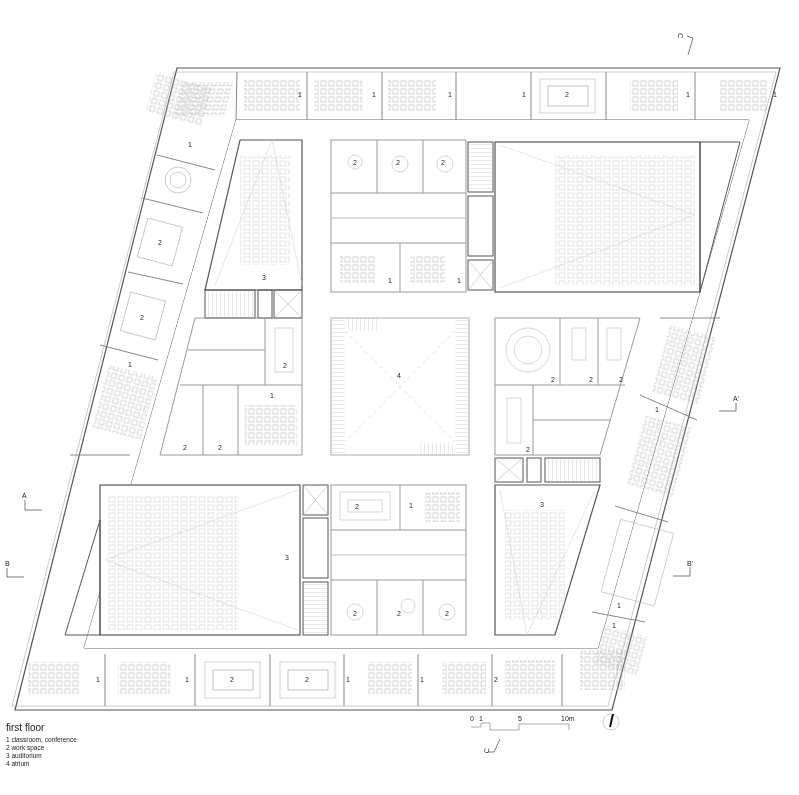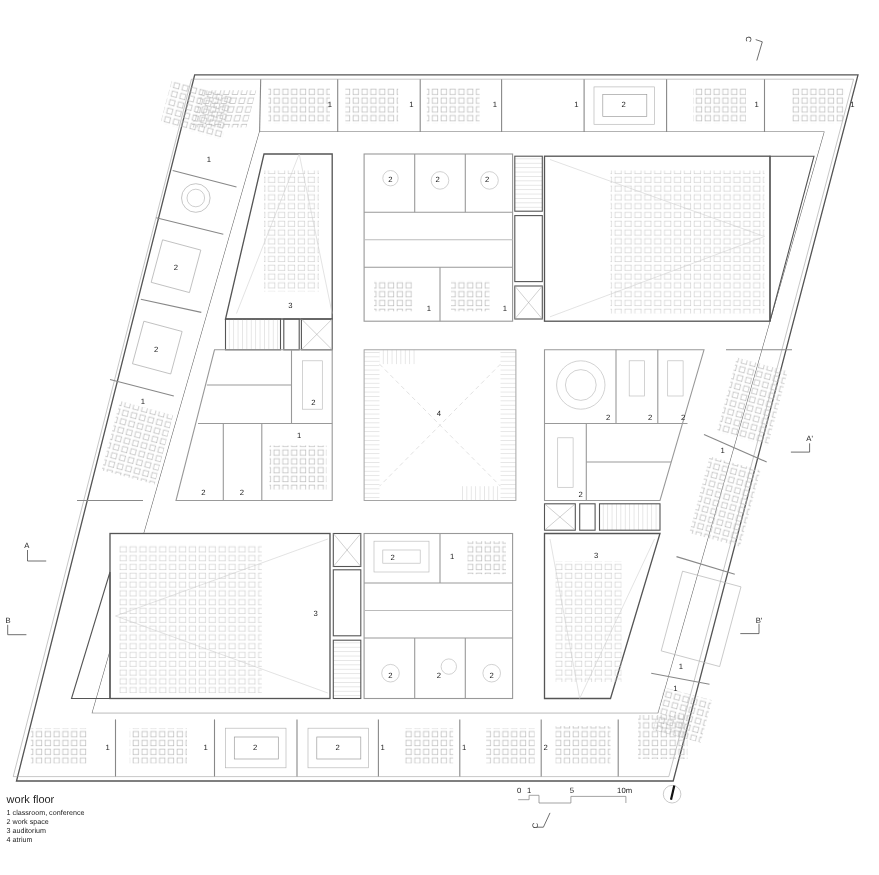--- a/index.html
+++ b/index.html
@@ -327,18 +327,18 @@
     <text class="lbl" x="561" y="721" font-size="6">10m</text>
   </g>
 
   <g>
     <circle cx="611" cy="722" r="8" fill="none" stroke="#bbb" stroke-width="0.7"></circle>
     <line x1="610" y1="727" x2="613" y2="714" stroke="#111" stroke-width="2"></line>
   </g>
 </svg>
 
 <div class="legend">
-  <div class="legend-title">work floor</div>
+  <div class="legend-title">first floor</div>
   <div class="legend-item">1 classroom, conference</div>
   <div class="legend-item">2 work space</div>
   <div class="legend-item">3 auditorium</div>
   <div class="legend-item">4 atrium</div>
 </div>
 
 </body></html>

